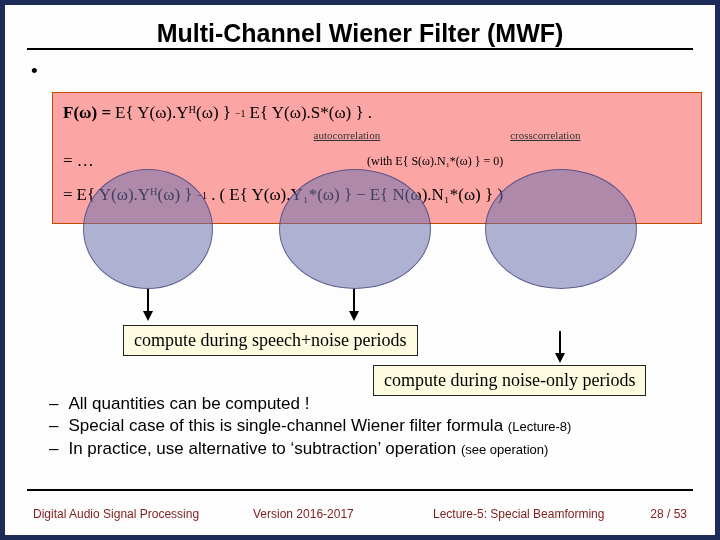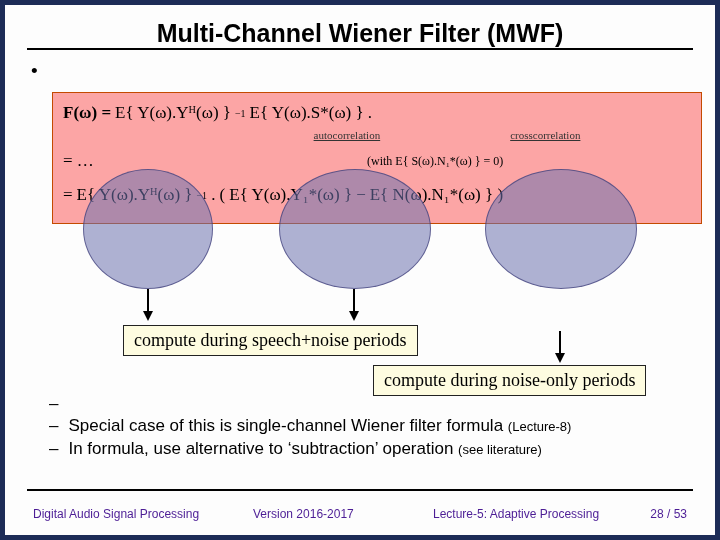--- a/index.html
+++ b/index.html
@@ -138,21 +138,21 @@
     background: #000;
   }
   .footer {
     position: absolute;
     bottom: 14px;
     left: 28px;
     right: 28px;
     display: flex;
     justify-content: space-between;
     font-size: 12px;
-    color: #4c1d95;
+    color: #7f1d1d;
   }
   .footer .mid { position: absolute; left: 220px; }
   .footer .lect { position: absolute; left: 400px; }
 </style>
 </head>
 <body>
 
 <div class="slide">
 
   <div class="title">Multi-Channel Wiener Filter (MWF)</div>
@@ -200,36 +200,37 @@
   <div class="arrow a1"></div>
   <div class="arrow a2"></div>
   <div class="arrow a3"></div>
 
   <div class="callout c1">compute during speech+noise periods</div>
   <div class="callout c2">compute during noise-only periods</div>
 
   <div class="sub-bullets">
     <div class="row">
       <span class="dash">–</span>
+      <span>All quantities can be computed !</span>
     </div>
     <div class="row">
       <span class="dash">–</span>
       <span>
         <span>Special case of this is single-channel Wiener filter formula </span><span class="small">(Lecture-8)</span>
       </span>
     </div>
     <div class="row">
       <span class="dash">–</span>
       <span>
-        <span>In formula, use alternative to ‘subtraction’ operation </span><span class="small">(see literature)</span>
+        <span>In practice, use alternative to ‘subtraction’ operation </span><span class="small">(see operation)</span>
       </span>
     </div>
   </div>
 
   <div class="footer-hr"></div>
   <div class="footer">
     <span>Digital Audio Signal Processing</span>
     <span class="mid">Version 2016-2017</span>
-    <span class="lect">Lecture-5: Adaptive Processing</span>
+    <span class="lect">Lecture-5: Special Beamforming</span>
     <span>28 / 53</span>
   </div>
 
 </div>
 
 </body></html>

